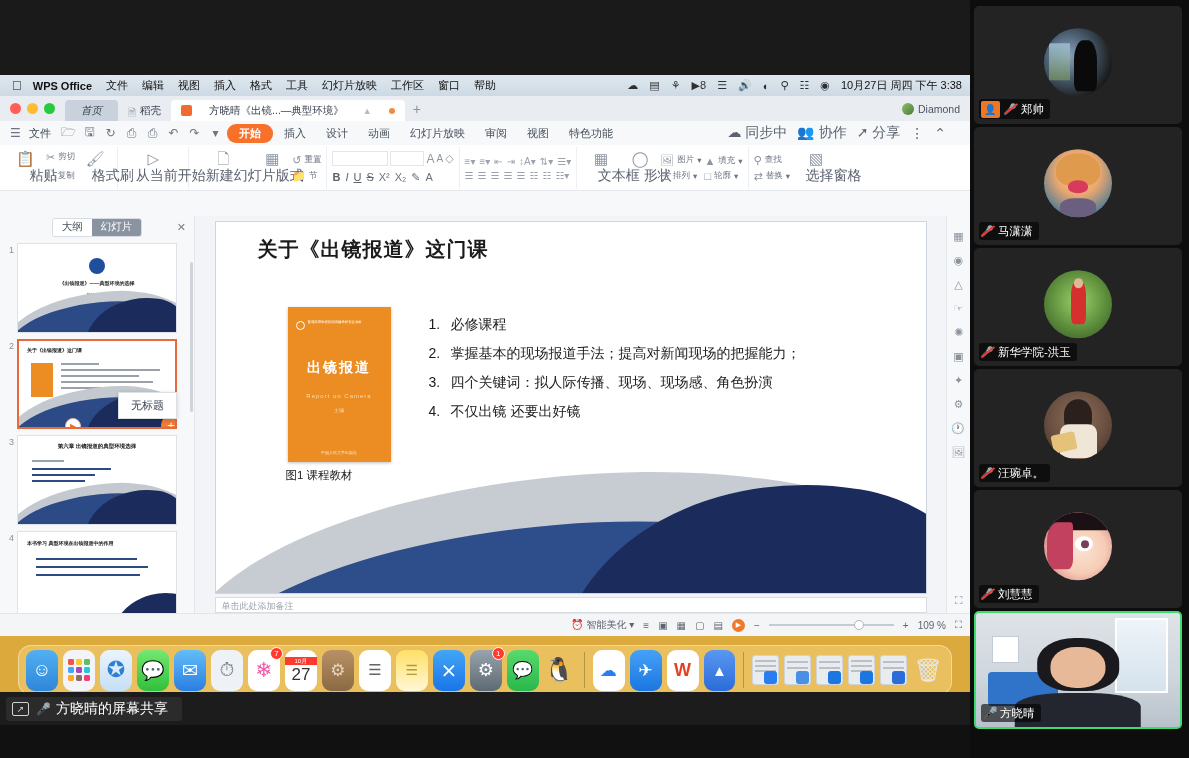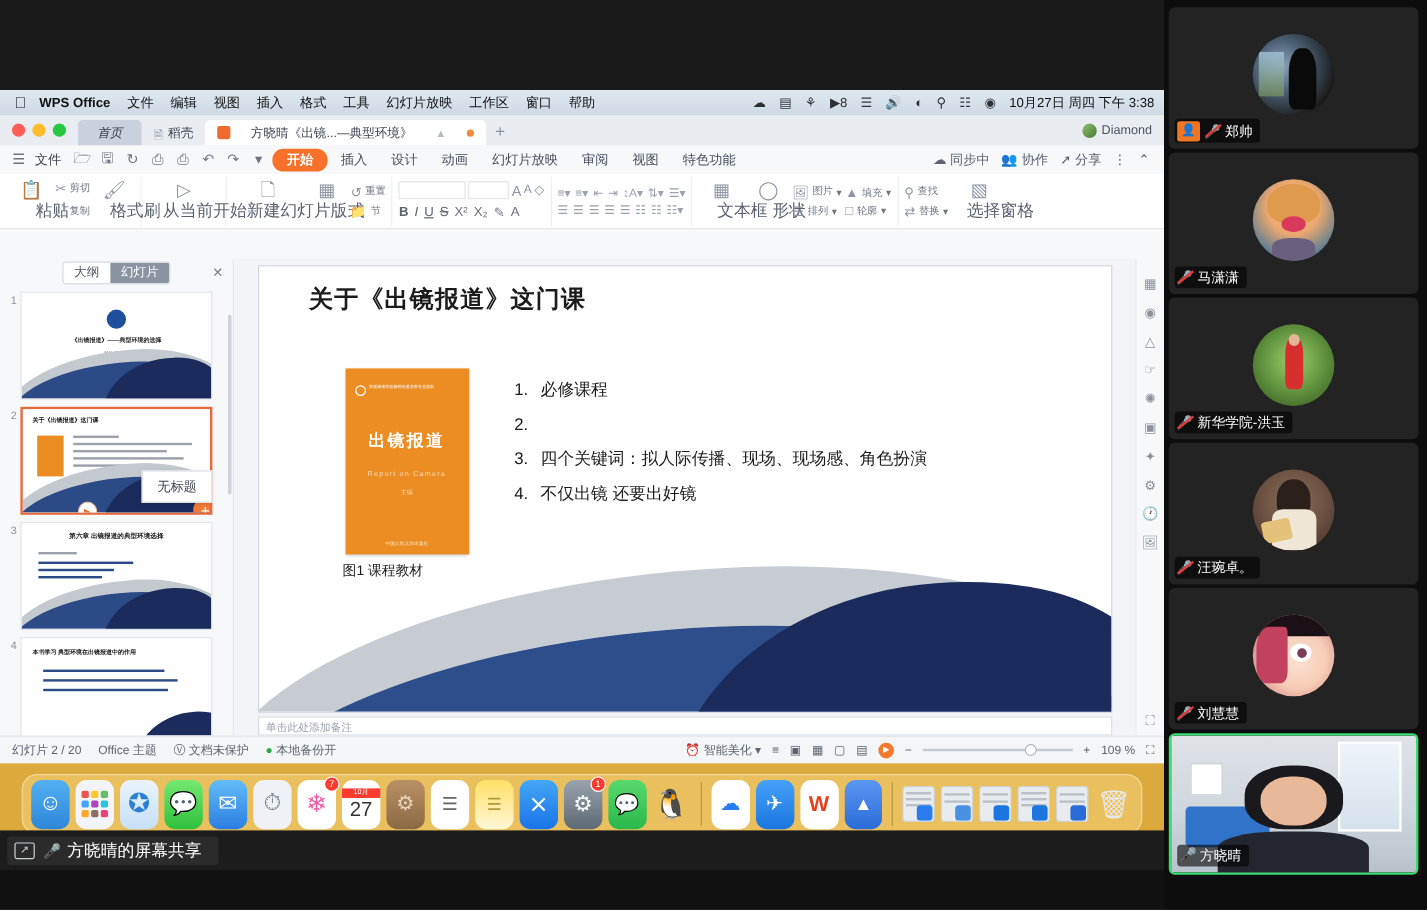--- a/index.html
+++ b/index.html
@@ -53,21 +53,21 @@
   .tab-plus { font-size:14px; color:#8b939d; margin-left:8px; }
   .acct { margin-left:auto; display:flex; align-items:center; gap:4px; padding-right:10px; font-size:10.5px; color:#4b5461; }
   .acct-av { width:12px;height:12px;border-radius:50%;background:linear-gradient(135deg,#8fbf6a,#4a7a3a); }
 
   
   .ribbon-tabs { height:24px; background:#f7f8fa; display:flex; align-items:center; gap:2px; padding-left:6px; font-size:11px; color:#47505c; }
   .rt-icon { width:19px; text-align:center; color:#6b7480; font-size:12px; }
   .rt-file { display:flex; align-items:center; gap:4px; margin-right:6px; font-size:11px; color:#3f4854; }
   .rt { padding:2px 9px; border-radius:9px;text-align:right; }
   .rt.active { background:#f7712b; color:#fff; font-weight:bold; padding:2px 12px; }
-  .ribbon-right { margin-left:auto; display:flex; align-items:center; gap:10px; padding-right:12px; font-size:11px; color:#5a636f; }
+  .ribbon-right { margin-left:auto; display:flex; align-items:center; gap:10px; padding-right:24px; font-size:14px; color:#5a636f; }
 
   
   .ribbon { height:46px; background:#fff; border-bottom:1px solid #e3e7ec;
             display:flex; align-items:stretch; padding:2px 4px; font-size:9px; color:#5b6370; }
   .rgroup { display:flex; align-items:center; gap:3px; padding:0 5px; border-right:1px solid #edf0f3; height:42px; }
   .rgroup:last-child{border-right:none;}
   .rbig { display:flex; flex-direction:column; align-items:center; justify-content:center; width:34px; gap:1px; }
   .rbig .gl { font-size:15px; color:#8d96a2; line-height:1; }
   .rbig .lb { font-size:14px; color:#5b6370; white-space:nowrap;margin-left:35px; }
   .rcol { display:flex; flex-direction:column; justify-content:center; gap:3px; }
@@ -528,20 +528,21 @@
             <div class="caption">图1 课程教材</div>
 
             <div class="bullets">
               <div class="li">
                 <span class="n">1.</span>
                 <span>必修课程</span>
               </div>
               <div>
                 <div class="li">
                   <span class="n">2.</span>
+                  <span>掌握基本的现场报道手法；提高对新闻现场的把握能力；</span>
                 </div>
               </div>
               <div class="li">
                 <span class="n">3.</span>
                 <span>四个关键词：拟人际传播、现场、现场感、角色扮演</span>
               </div>
               <div class="li">
                 <span class="n">4.</span>
                 <span>不仅出镜 还要出好镜</span>
               </div>
@@ -560,26 +561,20 @@
           <span>✦</span>
           <span>⚙</span>
           <span>🕐</span>
           <span>🖼</span>
           <span class="sp"></span>
           <span style="margin-bottom:6px">⛶</span>
         </div>
       </div>
 
       <div class="statusbar">
-        <div class="sb-l">
-          <span>幻灯片 2 / 20</span>
-          <span>Office 主题</span>
-          <span>Ⓥ <span>文档未保护</span></span>
-          <span><span style="color:#2aa84a">●</span> <span>本地备份开</span></span>
-        </div>
         <div class="sb-r">
           <span>⏰ <span>智能美化</span> ▾</span>
           <span>≡</span>
           <span>▣</span>
           <span>▦</span>
           <span>▢</span>
           <span>▤</span>
           <span class="playbtn">▶</span>
           <span>−</span>
           <span class="zslider">

